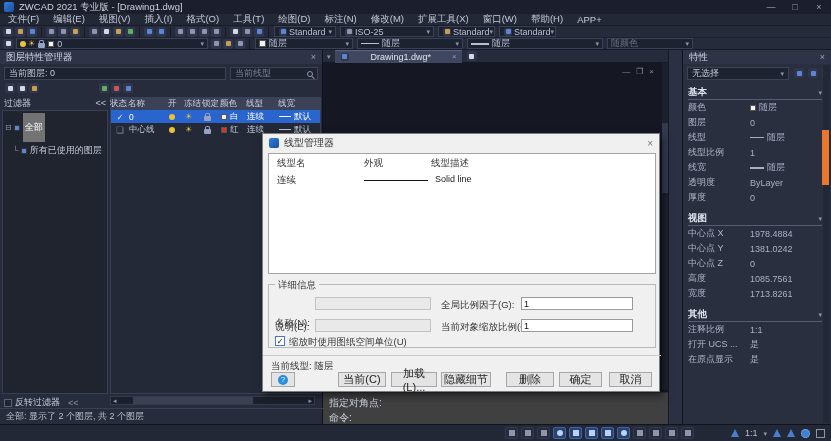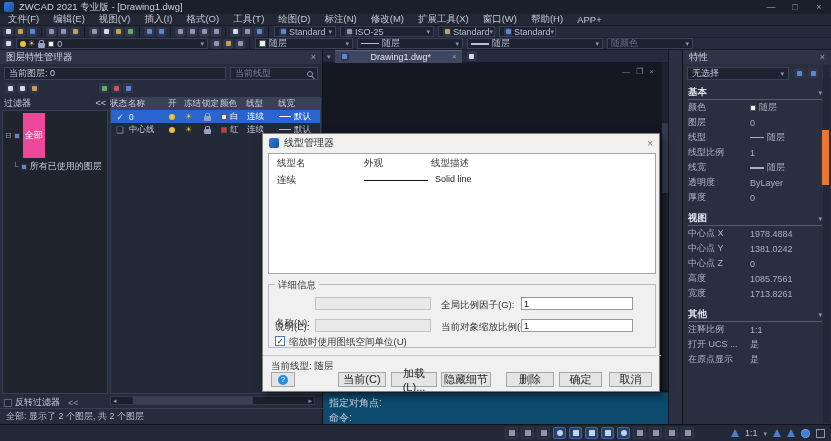--- a/index.html
+++ b/index.html
@@ -47,34 +47,34 @@
   .mag{width:6px;height:6px;border:1px solid #8d96ad;border-radius:50%;position:relative;flex:none}
   .mag::after{content:"";position:absolute;width:4px;height:1px;background:#8d96ad;transform:rotate(45deg);right:-3px;bottom:-2px}
   .lt-head{position:absolute;left:110px;top:47px;width:211px;height:13px;background:#3b4257;display:flex;align-items:center;color:#ccd2e0;font-size:8.5px}
   .lt-body{position:absolute;left:110px;top:60px;width:211px;height:284px;background:#242937;border:1px solid #383f52;border-top:none}
   .lrow{height:13px;display:flex;align-items:center;font-size:8.5px;color:#c3c9d8}
   .lrow.sel{background:#2a65cf;color:#fff}
   .c-st{width:18px;text-align:center}.c-nm{width:40px}.c-on{width:16px}.c-fr{width:18px}.c-lc{width:18px}.c-co{width:26px}.c-lt{width:32px}.c-lw{width:43px}
   .cell{display:flex;align-items:center;justify-content:flex-start;overflow:hidden;flex:none}
   .tree{position:absolute;left:2px;top:60px;width:106px;height:284px;background:#20242f;border:1px solid #383f52;font-size:9px;color:#c3c9d8;padding:2px 2px}
   .fhead{position:absolute;left:2px;top:47px;width:106px;height:12px;display:flex;align-items:center;color:#c3c9d8;font-size:9px;padding:0 2px}
-  .treesel{background:#ec4899;color:#fff;padding:16px 2px}
+  .treesel{background:#737373;color:#fff;padding:8px 2px}
   .ckdark{width:8px;height:8px;border:1px solid #5a6278;background:#20242f;margin-right:3px;flex:none}
   .hscroll{position:absolute;left:110px;top:346px;width:205px;height:9px;background:#1c202c;border:1px solid #343b4e;display:flex;align-items:center}
   .hthumb{height:7px;width:120px;background:#3a4152;margin-left:16px}
   .pstat{position:absolute;left:0;top:358px;width:323px;height:16px;border-top:1px solid #3a4052;display:flex;align-items:center;padding:0 6px;color:#b9bfcc;font-size:9px}
 
   
   .canvas{position:absolute;left:323px;top:50px;width:345px;height:374px;background:#151823}
   .tabbar{height:13px;background:#262b3b;display:flex;align-items:center;border-bottom:1px solid #171a26}
   .tab{height:13px;background:#3f4660;display:flex;align-items:center;gap:21px;padding:0 5px;color:#dfe3ee;font-size:9px;border-top:1px solid #5b6586}
   .minibtns{position:absolute;right:14px;top:17px;display:flex;gap:6px;color:#8a90a0;font-size:8px}
   .vscroll{position:absolute;right:0;top:13px;bottom:34px;width:6px;background:#1d212e}
   .vthumb{position:absolute;right:0;top:60px;width:6px;height:70px;background:#323a4e}
-  .cmd{position:absolute;left:0;bottom:0;width:345px;height:32px;background:#0c4a6e;border-top:1px solid #2a3042;padding:2px 6px;color:#ced4e2;font-size:10px;line-height:15px}
+  .cmd{position:absolute;left:0;bottom:0;width:345px;height:32px;background:#404040;border-top:1px solid #2a3042;padding:2px 6px;color:#ced4e2;font-size:10px;line-height:15px}
 
   
   .vtb{position:absolute;left:668px;top:50px;width:14px;height:374px;background:#2b3042;border-left:1px solid #171a26;padding-top:2px}
   .vt{width:10px;height:10px;margin:1px auto;background:#343b52;border-radius:2px;position:relative}
   .vt::after{content:"";position:absolute;inset:2px;background:#8d96ad;border-radius:1px}
   .vt.y::after{background:#d8b33a}.vt.b::after{background:#5b86d6}.vt.c::after{background:linear-gradient(135deg,#d85,#58d)}.vt.g::after{background:#6aa95f}
 
   
   .props{position:absolute;left:682px;top:50px;width:149px;height:374px;background:#2a2f40;border-left:1px solid #10131c}
   .psel{position:absolute;left:4px;top:17px;width:102px;height:13px}

